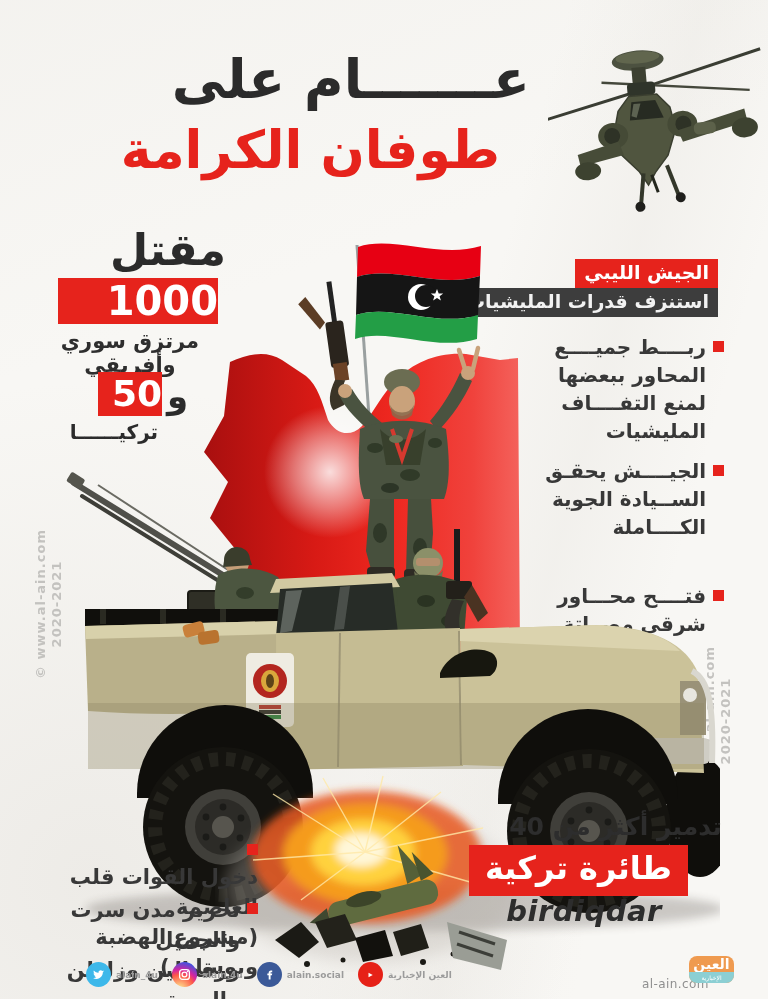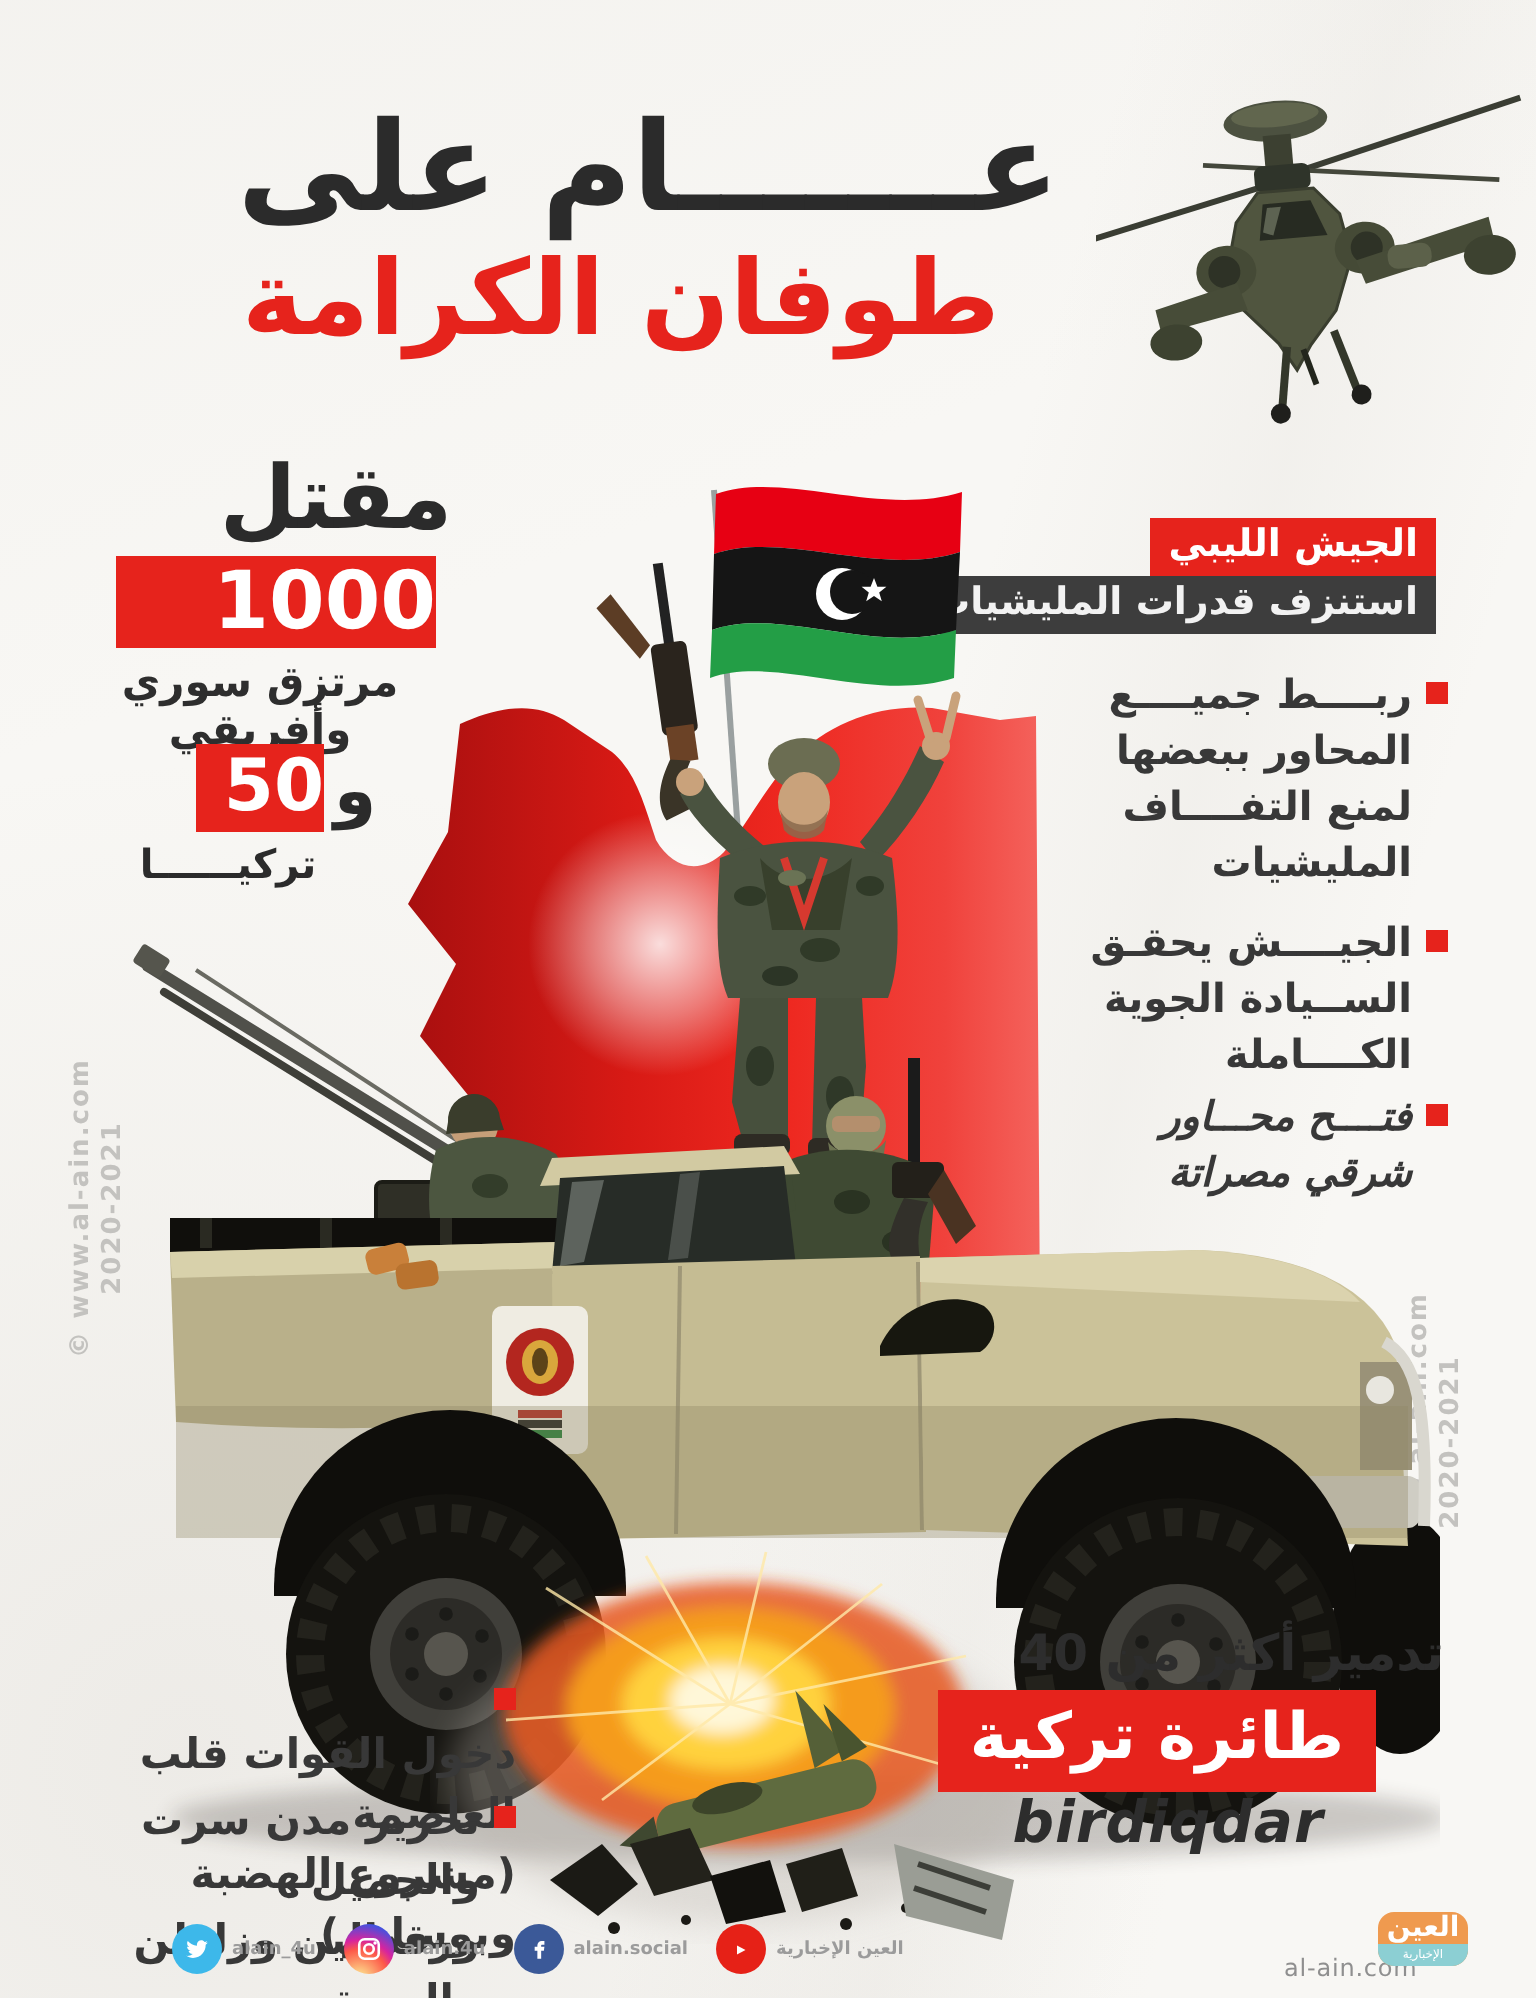--- a/index.html
+++ b/index.html
@@ -8,38 +8,38 @@
     position:relative;width:768px;height:999px;margin:0 auto;overflow:hidden;
     background:
       radial-gradient(circle at 12% 88%, rgba(205,200,192,.25), transparent 45%),
       linear-gradient(105deg, transparent 55%, rgba(214,210,203,.18) 68%, transparent 80%),
       linear-gradient(160deg, rgba(220,217,211,.15) 0%, transparent 30%),
       #f8f7f4;
     font-family:"DejaVu Sans", sans-serif;
   }
   .abs{position:absolute;}
   
-  .title1{top:50px;right:238px;font-size:62px;font-weight:bold;color:#2b2b2b;white-space:nowrap;line-height:1.1;}
+  .title1{top:50px;right:238px;font-size:54px;font-weight:bold;color:#2b2b2b;white-space:nowrap;line-height:1.1;}
   .title2{top:122px;right:268px;font-size:52px;font-weight:bold;color:#e6231c;white-space:nowrap;line-height:1.1;}
   
   .killed-label{top:224px;left:98px;width:140px;text-align:center;font-size:44px;font-weight:bold;color:#2b2b2b;}
   .redbox{background:#e6231c;color:#fff;font-weight:bold;text-align:right;}
   .killed-box{top:278px;left:58px;width:160px;height:46px;font-size:40px;line-height:46px;}
   .killed-desc{top:329px;left:30px;width:200px;text-align:center;font-size:21px;font-weight:bold;color:#2e2e2e;}
   .and-label{top:376px;left:167px;font-size:34px;font-weight:bold;color:#2b2b2b;}
   .turkey-box{top:372px;left:98px;width:64px;height:44px;font-size:36px;line-height:44px;}
   .turkey-label{top:420px;left:64px;width:100px;text-align:center;font-size:20px;font-weight:bold;color:#2b2b2b;white-space:nowrap;}
   
   .rp-red{top:259px;right:50px;background:#e6231c;color:#fff;font-size:19px;font-weight:bold;padding:2px 9px 5px;white-space:nowrap;}
   .rp-dark{top:288px;right:50px;background:#3d3d3d;color:#f2f2f2;font-size:19px;font-weight:bold;padding:2px 9px 5px;white-space:nowrap;}
   .bullet{position:absolute;display:flex;direction:rtl;align-items:flex-start;gap:7px;color:#383838;font-weight:bold;text-align:right;}
   .bullet .sq{flex:0 0 auto;width:11px;height:11px;background:#e6231c;margin-top:8px;}
   .bullet .btxt{white-space:pre-line;}
   .rp-bullet{right:44px;font-size:20px;line-height:28px;}
-  .rb1{top:333px;} .rb2{top:457px;} .rb3{top:544px;font-style:italic;}
+  .rb1{top:333px;} .rb2{top:457px;} .rb3{top:582px;}
   .bl-bullet{right:510px;font-size:21px;line-height:30px;}
   .blb1{top:836px;flex-direction:column;} .blb2{top:895px;}
   
   .destroyed-line{top:812px;right:46px;font-size:25px;font-weight:bold;color:#2d2d2d;direction:rtl;white-space:nowrap;}
   .aircraft-box{top:845px;right:80px;font-size:32px;padding:4px 16px 9px;white-space:nowrap;}
   .aircraft-name{top:894px;left:494px;width:180px;text-align:center;font-size:29px;font-weight:bold;color:#2d2d2d;letter-spacing:.5px;font-style:italic;}
   
   .wm{width:170px;height:32px;text-align:center;color:#c3c2bf;font-size:13px;font-weight:600;letter-spacing:1px;line-height:16px;transform:rotate(-90deg);}
   .wm span{display:block;white-space:nowrap;}
   .wm-left{left:-36px;top:588px;}

